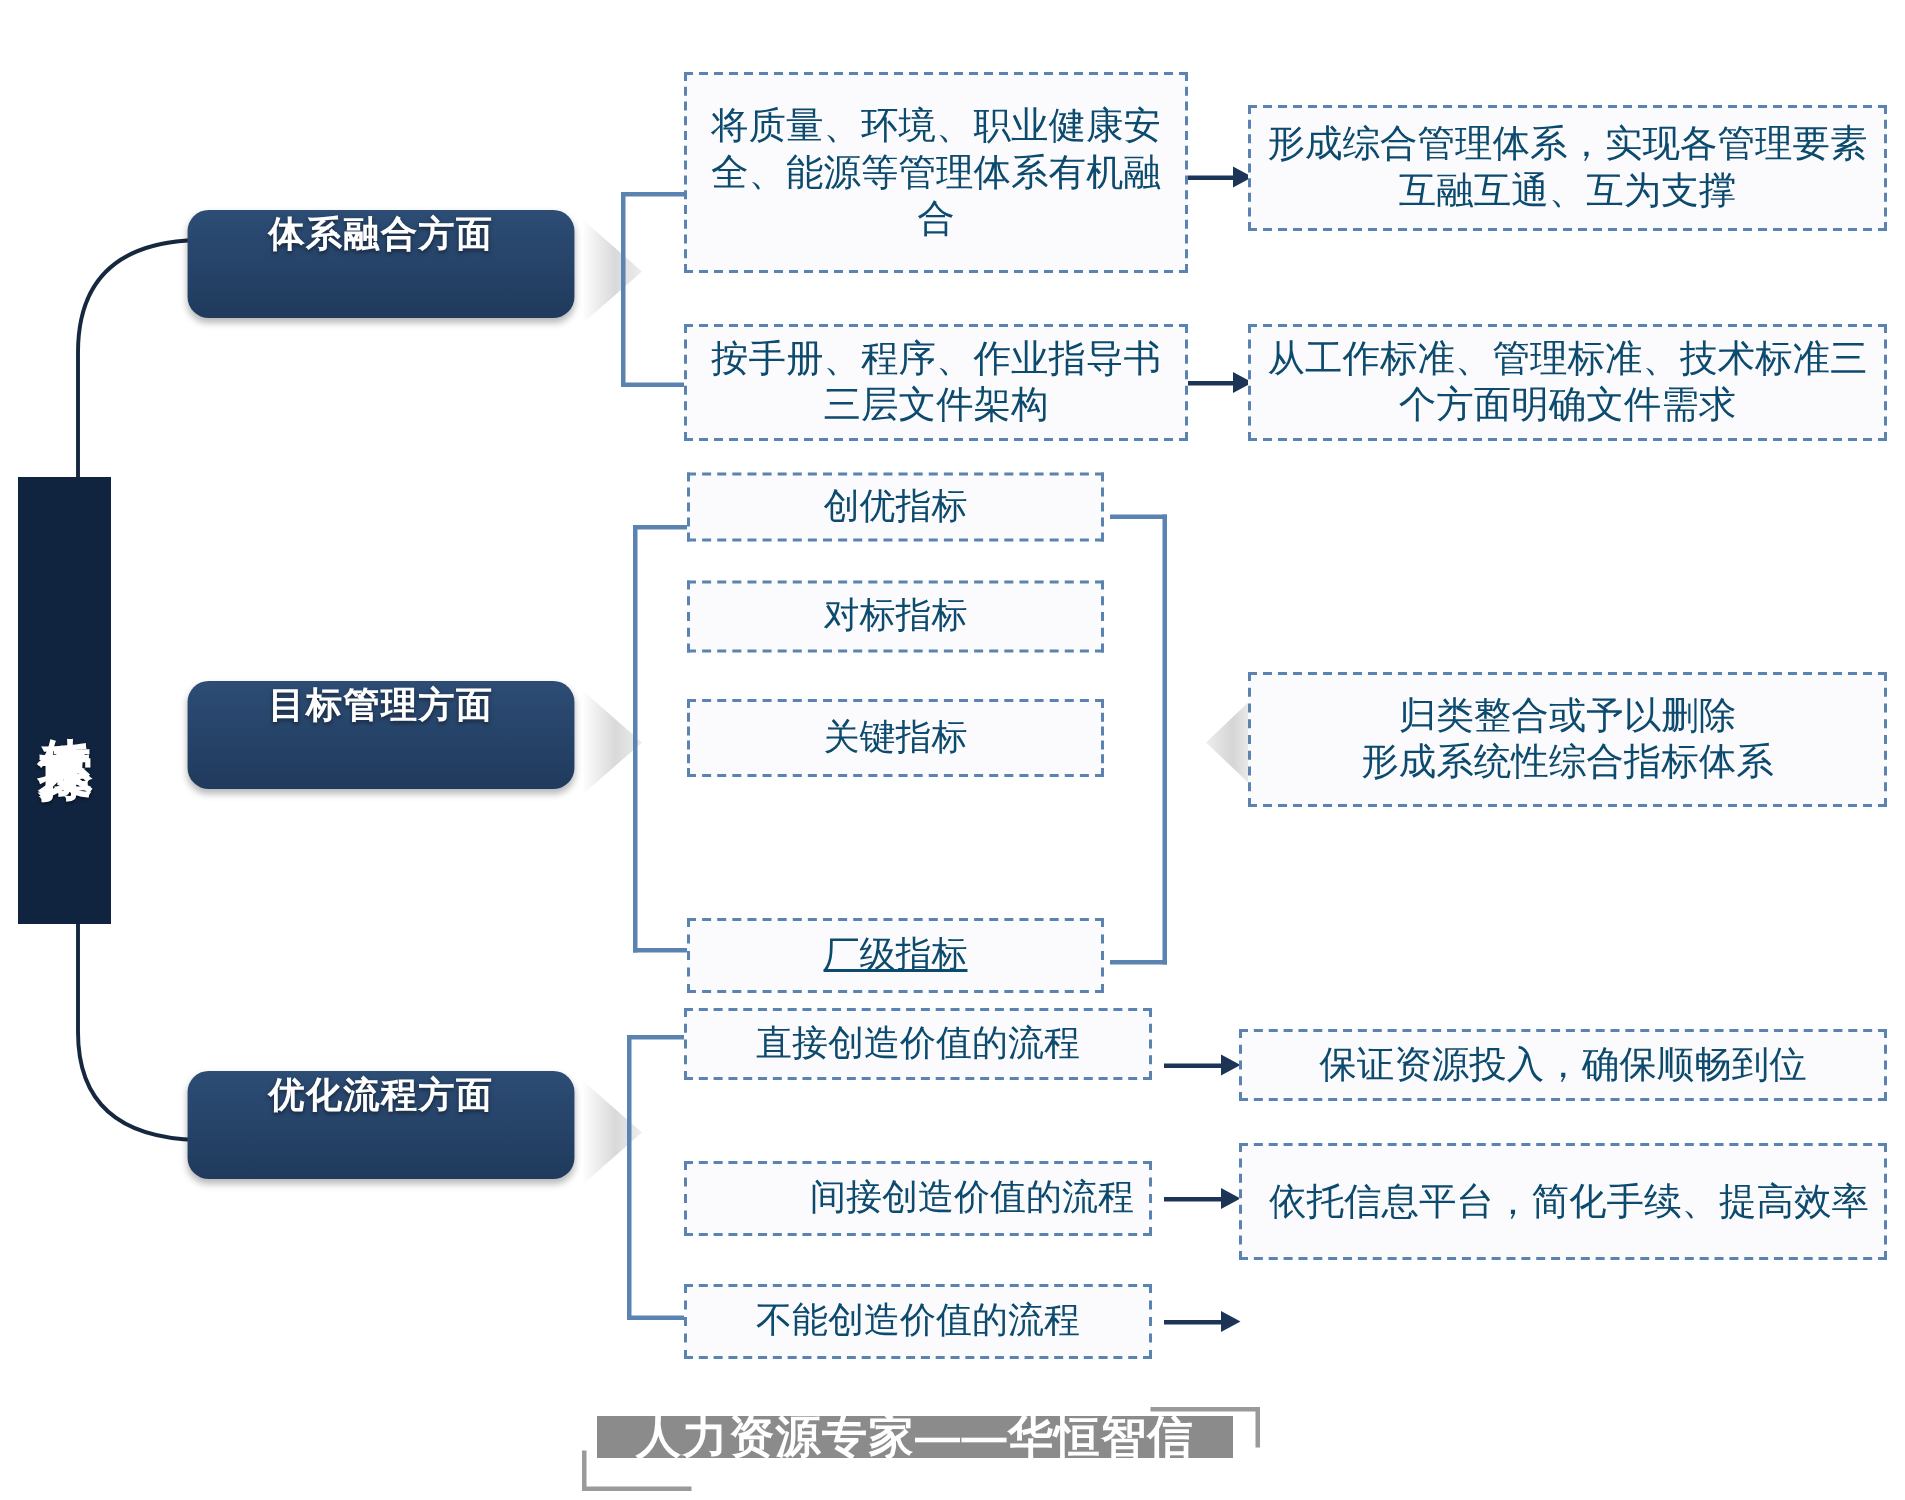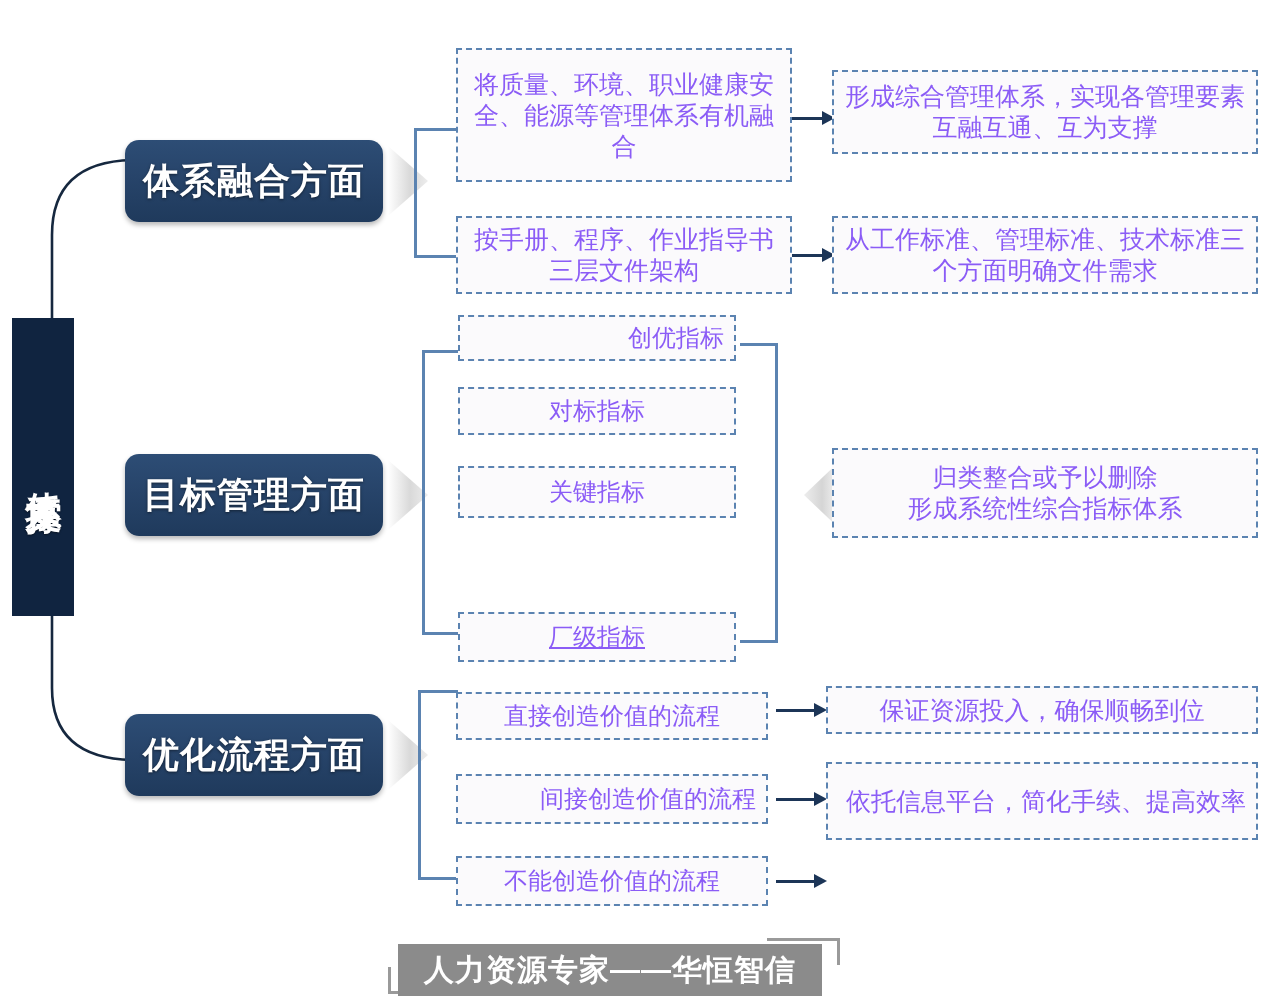--- a/index.html
+++ b/index.html
@@ -27,46 +27,46 @@
     writing-mode:vertical-rl;
     text-orientation:upright;
     letter-spacing:2px;
     text-shadow:0 1px 2px rgba(0,0,0,.45);
     white-space:nowrap;
   }
 
   
   .pill{
     position:absolute;
-    width:258px;height:82px;
+    width:258px;height:72px;
     border-radius:14px;
     background:linear-gradient(180deg,#2d4d75 0%,#27446a 45%,#1f3a5c 100%);
     box-shadow:0 3px 5px rgba(0,0,0,.28);
-    display:flex;align-items:center;justify-content:center;
-    color:#fff;font-size:36px;font-weight:bold;letter-spacing:1px;
+    display:flex;align-items:flex-start;justify-content:center;
+    color:#fff;font-size:24px;font-weight:bold;letter-spacing:1px;
     text-shadow:0 1px 3px rgba(0,0,0,.5);
   }
   .pill.p1{left:125px;top:140px;}
   .pill.p2{left:125px;top:454px;}
   .pill.p3{left:125px;top:714px;}
 
   
   .chev{
     position:absolute;width:44px;height:74px;
   }
   .chev svg{display:block;}
 
   
   .dbox{
     position:absolute;
     border:2px dashed #5b83b1;
     background:#fbfafc;
     display:flex;align-items:center;justify-content:center;
     text-align:center;
-    color:#8b5cf6;
+    color:#0c4a6e;
     font-size:25px;
     line-height:1.24;
     padding:4px 10px;
     box-sizing:border-box;
   }
   .dbox.small{font-size:24px;}
 
   
   .bracket{position:absolute;}
   .bracket i{position:absolute;background:#5b83b1;display:block;}
@@ -82,21 +82,21 @@
     border-left:13px solid #1c3557;
   }
 
   
   .curve{position:absolute;}
   .curve path{fill:none;stroke:#16283f;stroke-width:2.6;}
 
   
   .footer{position:absolute;left:388px;top:938px;width:452px;height:56px;}
   .footer .bar{
-    position:absolute;left:10px;top:6px;width:424px;height:52px;
+    position:absolute;left:10px;top:6px;width:424px;height:28px;
     background:#8b8b8b;
     display:flex;align-items:center;justify-content:center;
   }
   .footer .bar span{
     color:#ffffff;font-size:30px;font-weight:bold;letter-spacing:1px;
     white-space:nowrap;
   }
   .footer .br{position:absolute;border-color:#9a9a9a;border-style:solid;}
   .footer .br.tr{right:0;top:0;width:70px;height:24px;border-width:3px 3px 0 0;}
   .footer .br.bl{left:0;bottom:0;width:70px;height:24px;border-width:0 0 3px 3px;}
@@ -177,21 +177,21 @@
       <polygon points="0,2 40,37 0,72" fill="url(#gch2)"></polygon>
     </svg>
   </div>
 
   <div class="bracket" style="left:422px;top:350px;width:38px;height:285px;">
     <i class="v" style="left:0;top:0;height:285px;"></i>
     <i class="h" style="left:0;top:0;width:38px;"></i>
     <i class="h" style="left:0;top:282px;width:38px;"></i>
   </div>
 
-  <div class="dbox small" style="left:458px;top:315px;width:278px;height:46px;justify-content:flex-end;">
+  <div class="dbox small" style="left:458px;top:315px;width:278px;height:46px;">
     <span>创优指标</span>
   </div>
   <div class="dbox small" style="left:458px;top:387px;width:278px;height:48px;">
     <span>对标指标</span>
   </div>
   <div class="dbox small" style="left:458px;top:466px;width:278px;height:52px;">
     <span>关键指标</span>
   </div>
   <div class="dbox small" style="left:458px;top:612px;width:278px;height:50px;text-decoration:underline;">
     <span>厂级指标</span>
@@ -236,21 +236,21 @@
       <polygon points="0,2 40,37 0,72" fill="url(#gch4)"></polygon>
     </svg>
   </div>
 
   <div class="bracket" style="left:418px;top:690px;width:40px;height:190px;">
     <i class="v" style="left:0;top:0;height:190px;"></i>
     <i class="h" style="left:0;top:0;width:40px;"></i>
     <i class="h" style="left:0;top:187px;width:40px;"></i>
   </div>
 
-  <div class="dbox small" style="left:456px;top:692px;width:312px;height:48px;text-align:right;">
+  <div class="dbox small" style="left:456px;top:672px;width:312px;height:48px;text-align:right;">
     <span>直接创造价值的流程</span>
   </div>
   <div class="dbox small" style="left:456px;top:774px;width:312px;height:50px;justify-content:flex-end;">
     <span>间接创造价值的流程</span>
   </div>
   <div class="dbox small" style="left:456px;top:856px;width:312px;height:50px;">
     <span>不能创造价值的流程</span>
   </div>
 
   <div class="arrow" style="left:776px;top:703px;width:52px;">

